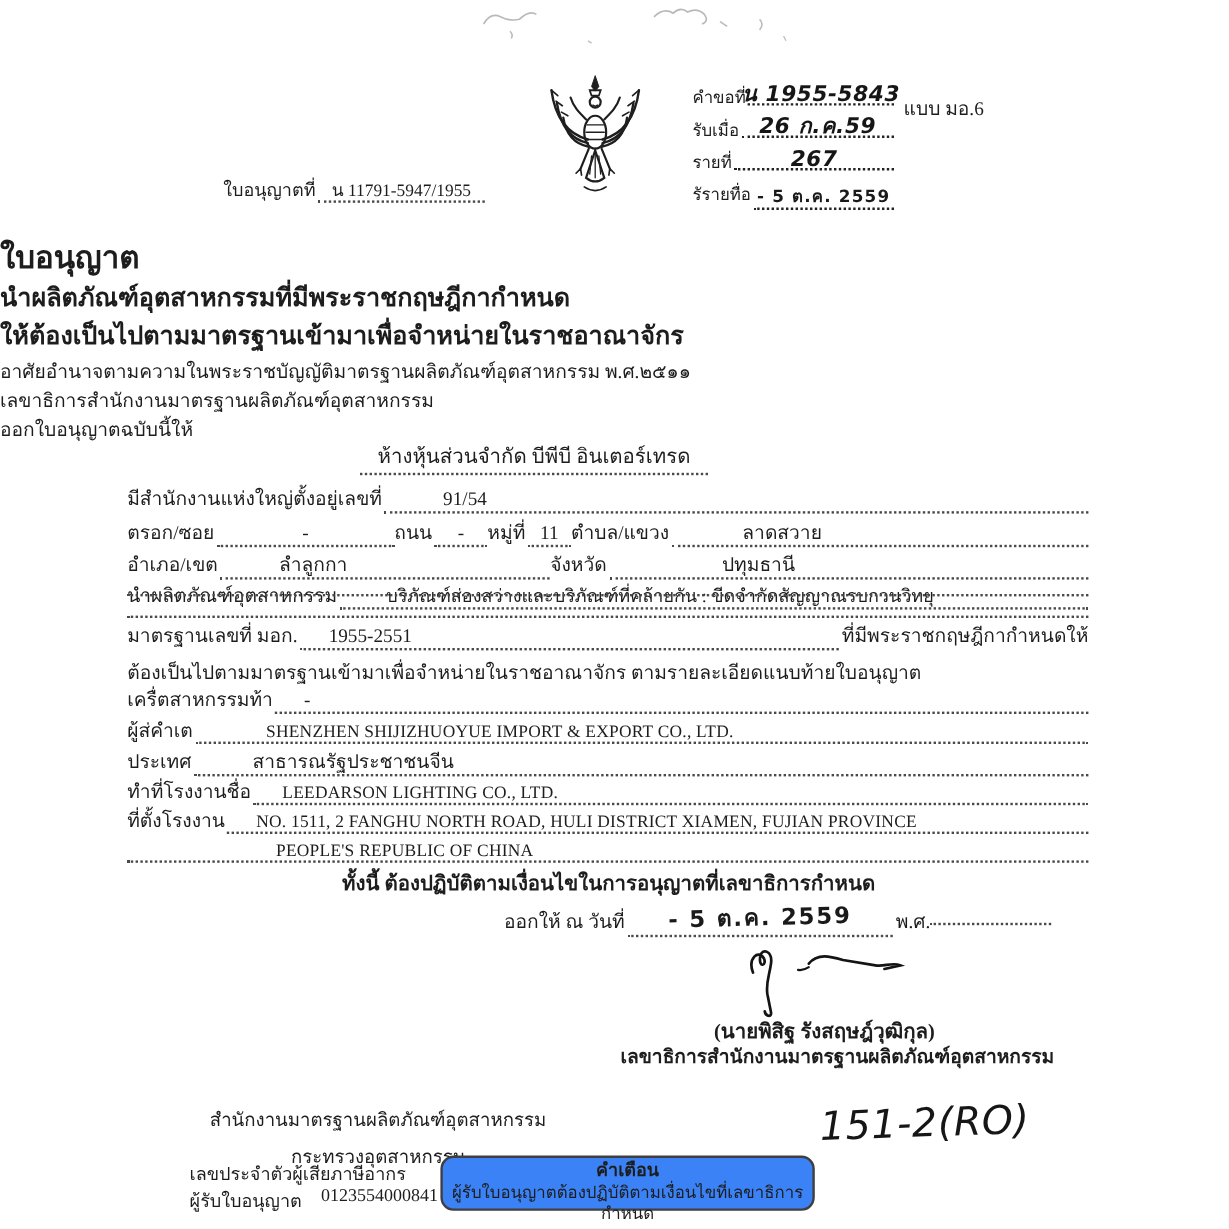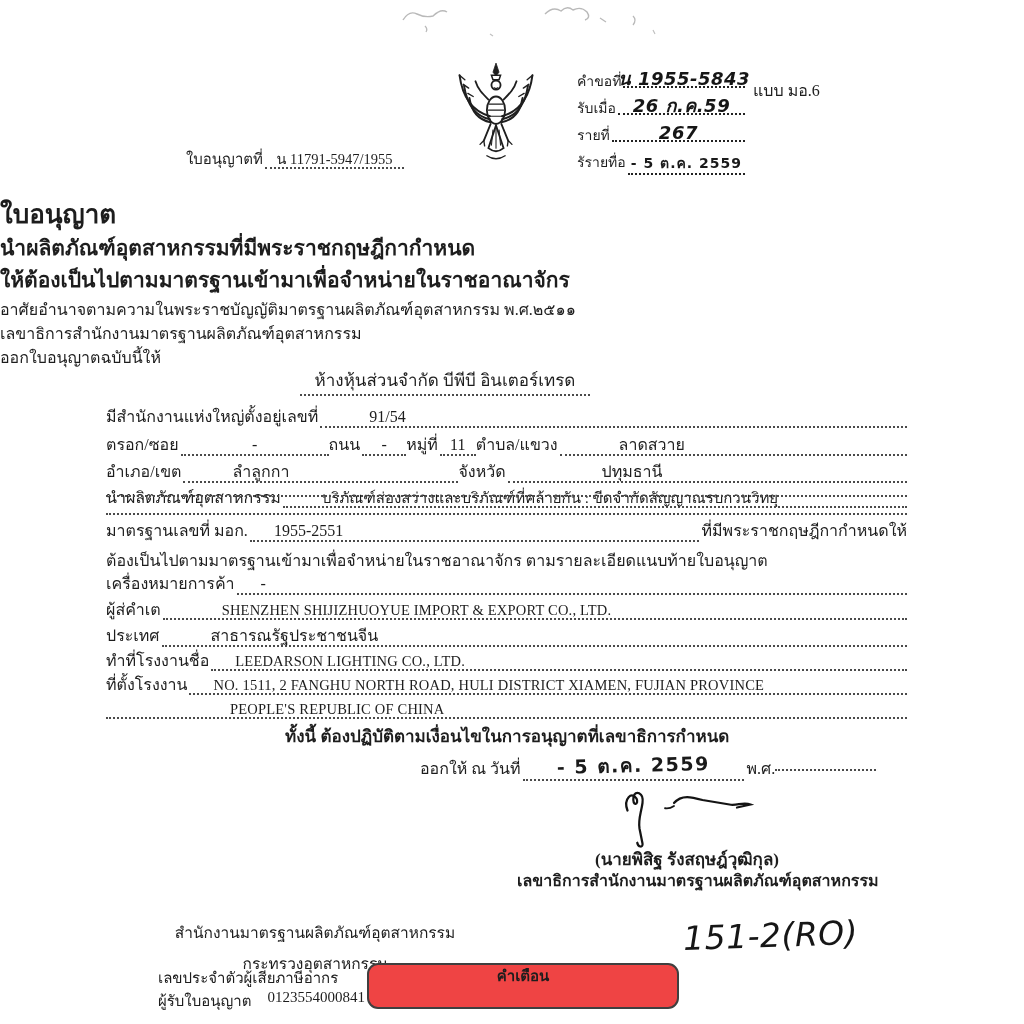--- a/index.html
+++ b/index.html
@@ -51,21 +51,21 @@
   .receipt .hand{font-size:18px;line-height:.9;}
   .receipt .stamp{font-size:14px;letter-spacing:1px;}
 
   
   .tblock{position:absolute;left:0;width:1024px;}
 
   
   .warnbox{
     position:absolute;left:367px;top:963px;width:312px;height:46px;
     border:2px solid #3f3f3f;border-radius:11px;text-align:center;
-    padding-top:2px;box-sizing:border-box;background:#ef4444;
+    padding-top:2px;box-sizing:border-box;background:#3b82f6;
   }
   .warnbox .wt{font-size:15px;font-weight:bold;line-height:1.25;}
   .warnbox .wx{font-size:14px;line-height:1.3;}
 
   svg{display:block;}
 </style>
 </head>
 <body>
 
 <div class="page">
@@ -212,21 +212,21 @@
     <span class="lbl">มาตรฐานเลขที่ มอก.</span>
     <span class="fill j-left pl20">
         <span>1955-2551</span>
       </span>
     <span class="sfx">ที่มีพระราชกฤษฎีกากำหนดให้</span>
   </div>
 
   <div class="abs nowrap" style="left:106px;top:548px;font-size:16px">ต้องเป็นไปตามมาตรฐานเข้ามาเพื่อจำหน่ายในราชอาณาจักร ตามรายละเอียดแนบท้ายใบอนุญาต</div>
 
   <div class="row" style="left:106px;top:573px;width:801px">
-    <span class="lbl">เครื่องหมายการค้า</span>
+    <span class="lbl">เครื่ตสาหกรรมท้า</span>
     <span class="fill j-left pl20">
         <span>-</span>
       </span>
   </div>
 
   <div class="row" style="left:106px;top:599px;width:801px">
     <span class="lbl">ผู้ส่คำเต</span>
     <span class="fill j-left pl55">
         <span class="eng">SHENZHEN SHIJIZHUOYUE IMPORT &amp; EXPORT CO., LTD.</span>
       </span>
@@ -289,15 +289,16 @@
   <div class="abs hand nowrap" style="left:683px;top:916px;font-size:33px;transform:rotate(-2deg);font-weight:500">151-2(RO)</div>
 
   <div class="abs nowrap" style="left:158px;top:966px;font-size:15px">เลขประจำตัวผู้เสียภาษีอากร</div>
   <div class="abs" style="left:158px;top:989px;font-size:15px;display:flex">
     <span>ผู้รับใบอนุญาต</span>
     <span style="margin-left:16px">0123554000841</span>
   </div>
 
   <div class="warnbox">
     <div class="wt">คำเตือน</div>
+    <div class="wx">ผู้รับใบอนุญาตต้องปฏิบัติตามเงื่อนไขที่เลขาธิการกำหนด</div>
   </div>
 
 </div>
 
 </body></html>

